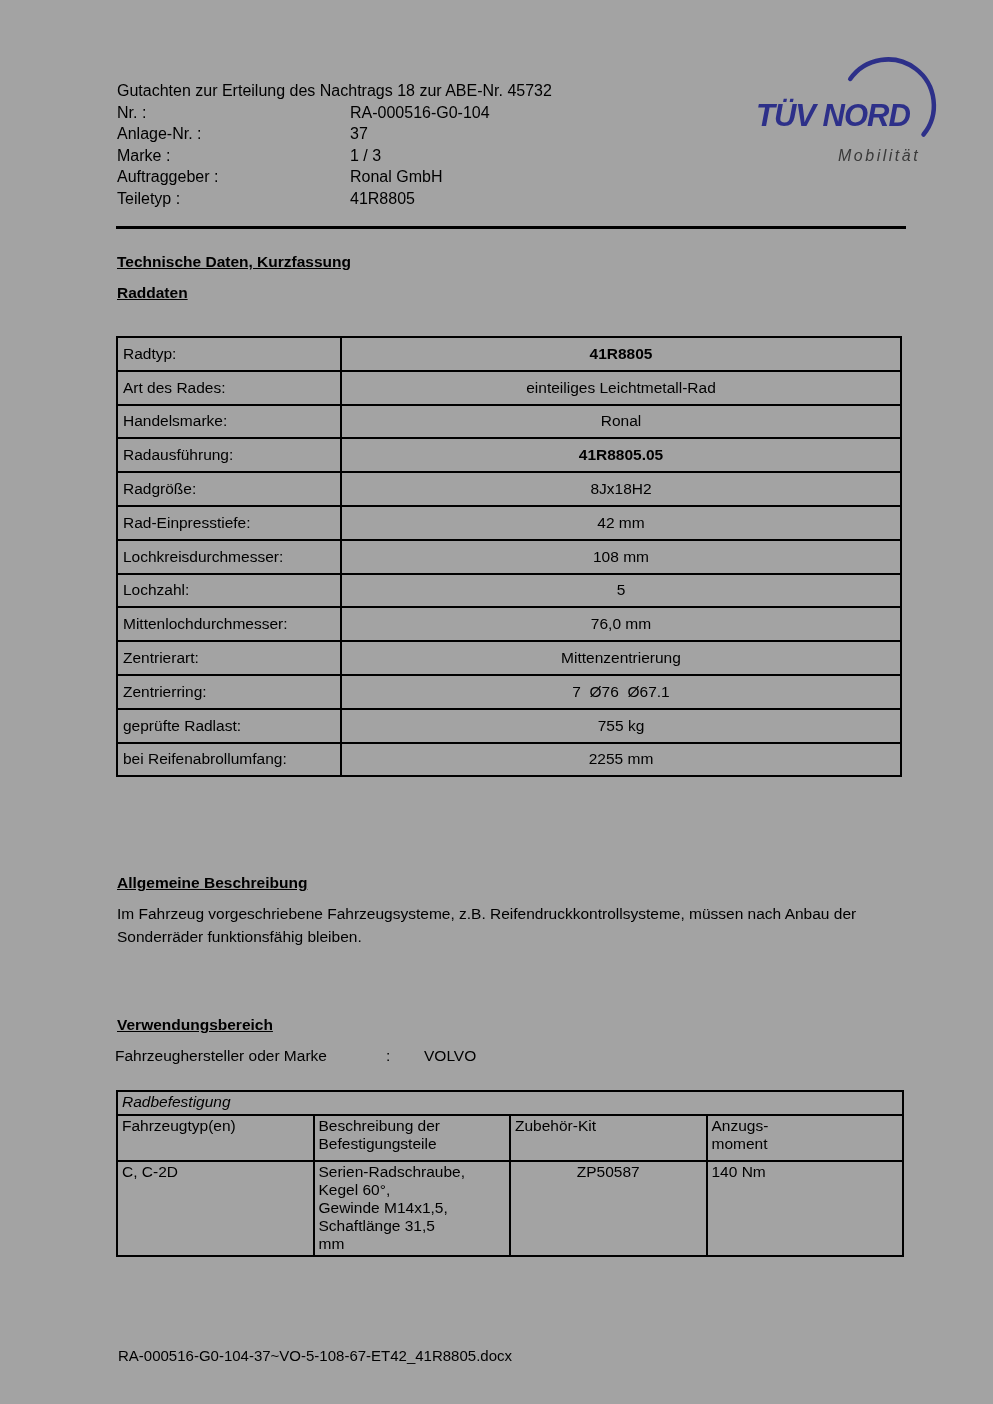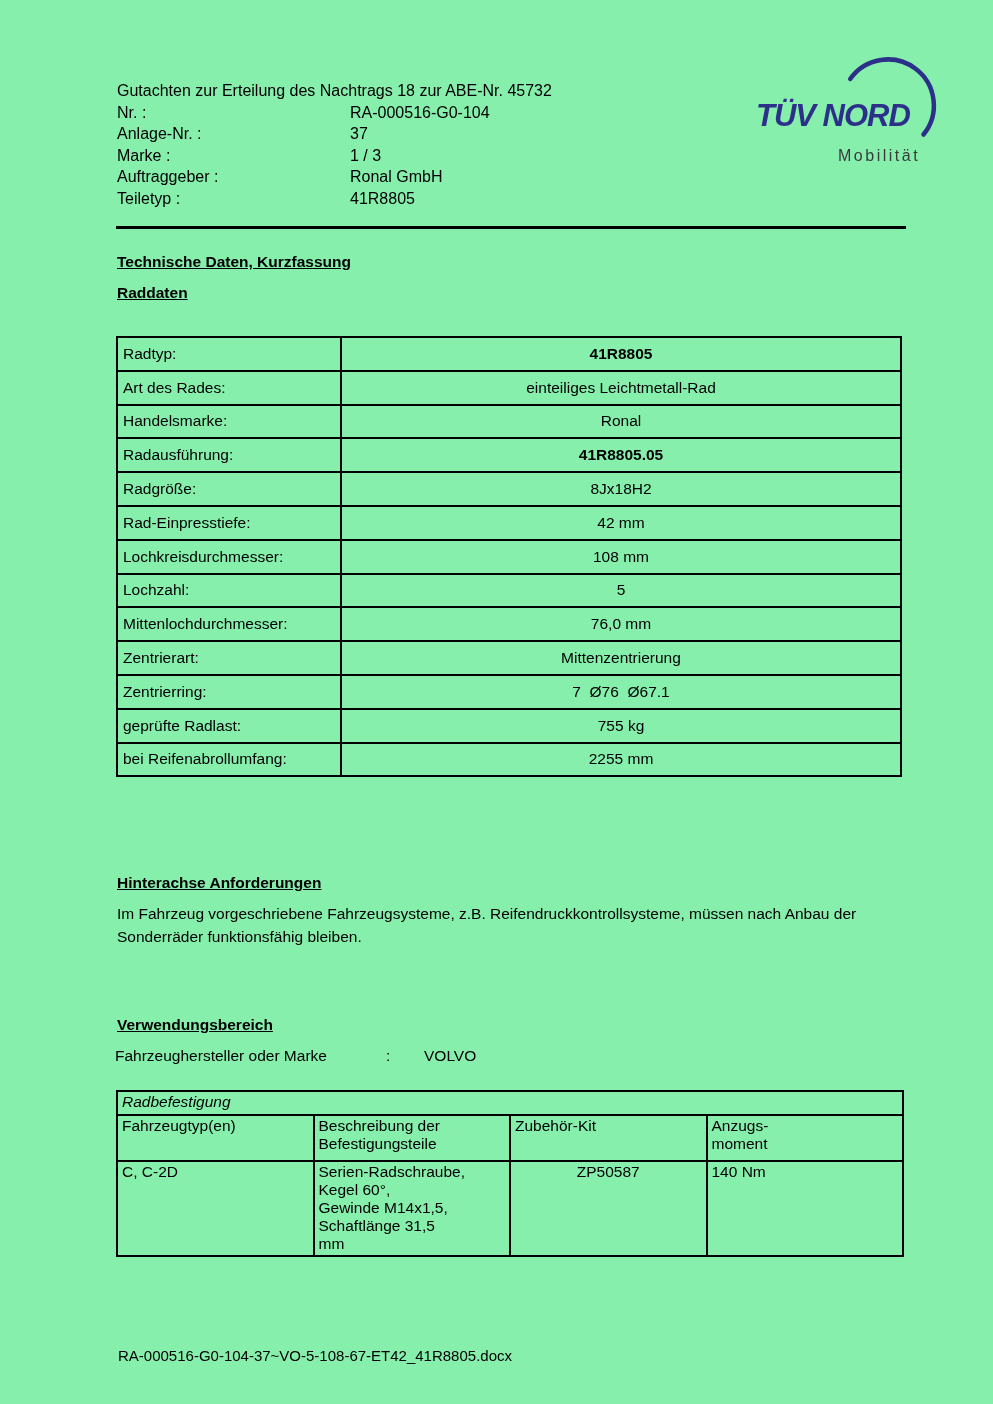--- a/index.html
+++ b/index.html
@@ -1,33 +1,33 @@
 <!DOCTYPE html>
 <html><head>
 <meta charset="utf-8">
 <style>
   * { margin:0; padding:0; box-sizing:border-box; }
   html,body { background:#ffffff; }
   .page {
-    position:relative; width:993px; height:1404px; background:#86efac;
+    position:relative; width:993px; height:1404px; background:#a3a3a3;
     font-family:"Liberation Sans", sans-serif; color:#000; overflow:hidden;
   }
 
   
   .doc-header { position:absolute; left:117px; top:80px; font-size:16px; line-height:21.6px; }
   .hdr-title { white-space:nowrap; }
   .hdr-field { display:flex; }
   .hdr-label { width:233px; flex:0 0 233px; }
 
   
   .logo { position:absolute; left:750px; top:45px; width:210px; height:135px; }
   .logo-arc { position:absolute; left:88px; top:3px; }
   .logo-text { position:absolute; left:6px; top:53px; font-size:31px; font-weight:bold;
                font-style:italic; color:#2d3089; letter-spacing:-1px; white-space:nowrap; }
-  .logo-sub { position:absolute; left:88px; top:102px; font-size:16px; 
+  .logo-sub { position:absolute; left:88px; top:102px; font-size:16px; font-style:italic;
               letter-spacing:2.5px; color:#3a3a3a; white-space:nowrap; }
 
   .top-rule { position:absolute; left:116px; top:226px; width:790px; height:3px; background:#000; }
 
   .heading { position:absolute; left:117px; font-size:15.5px; font-weight:bold;
              text-decoration:underline; white-space:nowrap; }
   #h-tech { top:253px; }
   #h-rad  { top:284px; }
   #h-allg { top:874px; }
   #h-verw { top:1016px; }
@@ -155,21 +155,21 @@
         <td class="rd-label">geprüfte Radlast:</td>
         <td class="rd-value">755 kg</td>
       </tr>
       <tr>
         <td class="rd-label">bei Reifenabrollumfang:</td>
         <td class="rd-value">2255 mm</td>
       </tr>
     </tbody>
   </table>
 
-  <div class="heading" id="h-allg">Hinterachse Anforderungen</div>
+  <div class="heading" id="h-allg">Allgemeine Beschreibung</div>
   <div class="paragraph">Im Fahrzeug vorgeschriebene Fahrzeugsysteme, z.B. Reifendruckkontrollsysteme, müssen nach Anbau der Sonderräder funktionsfähig bleiben.</div>
 
   <div class="heading" id="h-verw">Verwendungsbereich</div>
   <div class="hersteller">
     <span class="hl">Fahrzeughersteller oder Marke</span><span class="hs">:</span><span>VOLVO</span>
   </div>
 
   <table class="rb-table">
     <tbody>
       <tr class="rb-caption">

